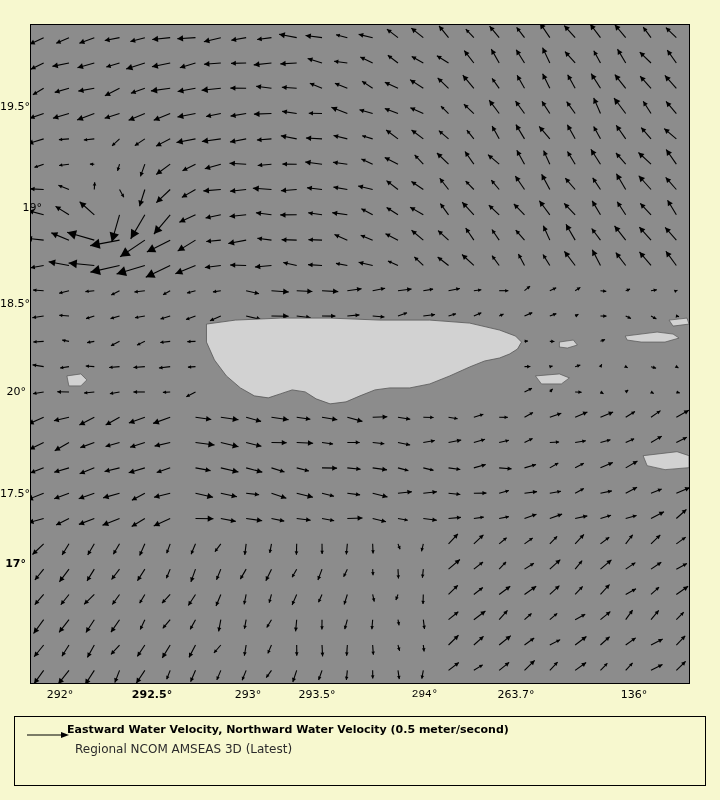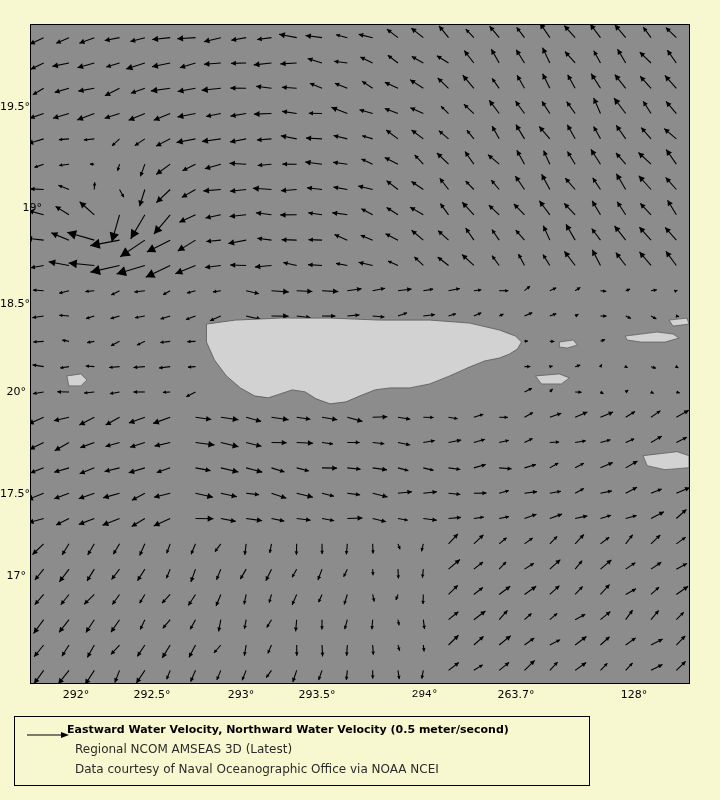--- a/index.html
+++ b/index.html
@@ -31,21 +31,21 @@
     color:#000;
     white-space:nowrap;
   }
   .x-label{transform:translateX(-50%);top:688px;}
   .y-label{transform:translateY(-50%);text-align:right;}
 
   
   #caption{
     position:absolute;
     left:14px;top:716px;
-    width:576px;height:70px;
+    width:692px;height:70px;
     background:#f7f8cf;
     border:1px solid #000;
     box-sizing:border-box;
   }
   #ref-arrow{
     position:absolute;left:10px;top:12px;width:44px;height:12px;
   }
   #caption-text{
     position:absolute;left:52px;top:6px;right:4px;
   }
@@ -1347,40 +1347,39 @@
 
       <path fill="#d2d2d2" stroke="#555" stroke-width="0.7" d="M530,318 L544,316 L548,321 L538,324 L530,323 Z"></path>
 
       <path fill="#d2d2d2" stroke="#555" stroke-width="0.7" d="M596,312 L628,308 L644,310 L650,314 L636,318 L612,318 L598,316 Z"></path>
       <path fill="#d2d2d2" stroke="#555" stroke-width="0.7" d="M640,296 L658,294 L660,300 L644,302 Z"></path>
 
       <path fill="#d2d2d2" stroke="#555" stroke-width="0.7" d="M614,432 L648,428 L660,432 L660,444 L636,446 L618,442 Z"></path>
     </svg>
   </div>
 
-  <div class="axis-label x-label" style="left:76px;text-align:right;">292°</div>
-  <div class="axis-label x-label" style="left:152px;">292.5°</div>
-  <div class="axis-label x-label" style="left:241px;">293°</div>
+  <div class="axis-label x-label" style="left:60px;text-align:right;">292°</div>
+  <div class="axis-label x-label" style="left:152px;font-weight:bold;">292.5°</div>
+  <div class="axis-label x-label" style="left:248px;">293°</div>
   <div class="axis-label x-label" style="left:317px;">293.5°</div>
   <div class="axis-label x-label" style="left:425px;font-family:Liberation Mono, monospace;">294°</div>
   <div class="axis-label x-label" style="left:516px;">263.7°</div>
-  <div class="axis-label x-label" style="left:634px;">128°</div>
-
-  <div class="axis-label y-label" style="left:0px;width:26px;top:575px;">17°</div>
+  <div class="axis-label x-label" style="left:634px;">136°</div>
+
+  <div class="axis-label y-label" style="left:0px;width:26px;top:563px;font-weight:bold;">17°</div>
   <div class="axis-label y-label" style="left:0px;width:26px;top:493px;">17.5°</div>
   <div class="axis-label y-label" style="left:0px;width:26px;top:391px;">20°</div>
   <div class="axis-label y-label" style="left:0px;width:26px;top:303px;">18.5°</div>
   <div class="axis-label y-label" style="left:16px;width:26px;top:207px;">19°</div>
   <div class="axis-label y-label" style="left:0px;width:26px;top:106px;">19.5°</div>
 
   <div id="caption">
     <svg id="ref-arrow" viewBox="0 0 44 12">
       <line x1="2" y1="6" x2="38" y2="6" stroke="#000" stroke-width="1.2"></line>
       <polygon points="44,6 36,3 36,9" fill="#000"></polygon>
     </svg>
     <div id="caption-text">
       <p class="cap-title">Eastward Water Velocity, Northward Water Velocity (0.5 meter/second)</p>
       <p class="cap-line">Regional NCOM AMSEAS 3D (Latest)</p>
-      <p class="cap-line">Data courtesy of Naval Oceanographic Office via NOAA NCEI</p>
     </div>
   </div>
 
 </div>
 
 </body></html>

